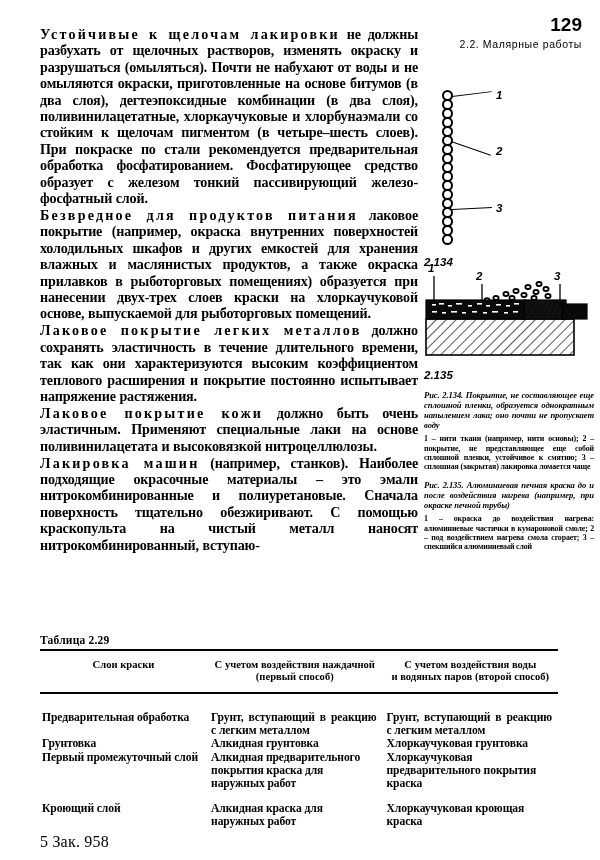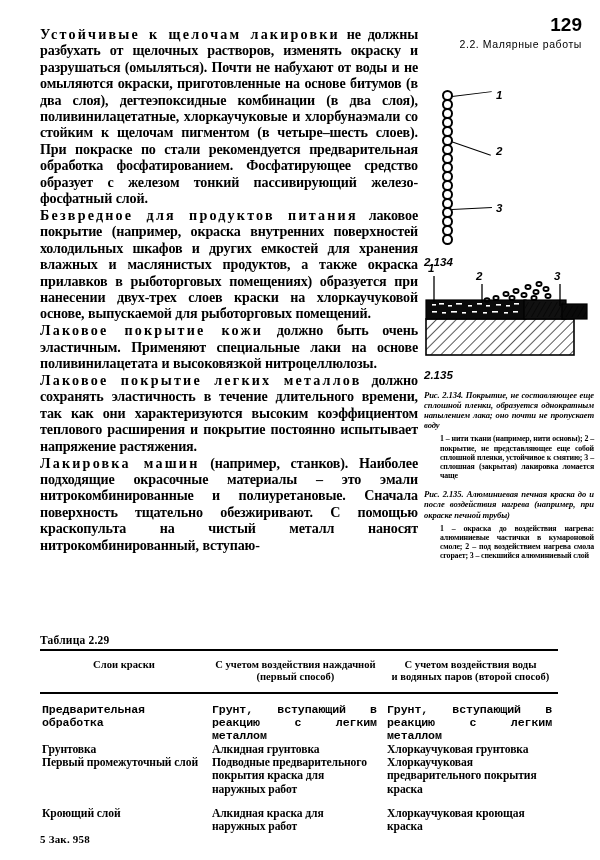--- a/index.html
+++ b/index.html
@@ -136,21 +136,20 @@
     margin-top: 3px;
     letter-spacing: -0.1px;
   }
   .figkey {
     font-size: 7.9px;
     line-height: 9.2px;
     text-align: justify;
     font-weight: bold;
     margin-top: 4px;
     letter-spacing: -0.15px;
-    margin-left: 16px;
   }
 
   
   .tablewrap {
     position: absolute;
     left: 40px;
     top: 634px;
     width: 518px;
   }
   .table-title {
@@ -167,21 +166,21 @@
   }
   table.t229 thead th {
     font-weight: bold;
     font-size: 10.6px;
     line-height: 12.4px;
     text-align: center;
     padding: 8px 4px 7px 4px;
     vertical-align: top;
   }
   table.t229 thead tr th { border-top: 2.2px solid #000; }
-  table.t229 tbody tr.first td { padding-top: 9px; font-family: Liberation Mono, monospace; }
+  table.t229 tbody tr.first td { padding-top: 17px; }
   table.t229 tbody td {
     vertical-align: top;
     font-size: 11.6px;
     line-height: 13.3px;
     padding: 0px 6px 0px 0px;
     font-weight: 600;
     letter-spacing: -0.1px;
   }
   table.t229 td.c1 { width: 168px; padding-left: 2px; }
   table.t229 td.c2 { width: 175px; padding-left: 4px; }
@@ -189,38 +188,38 @@
   table.t229 th.c1 { width: 168px; }
   table.t229 th.c2 { width: 175px; }
   table.t229 th.c3 { width: 175px; }
   .hdr-rule td { border-bottom: 2.2px solid #000; height: 1px; padding:0; }
   .justif { text-align: justify; }
 
   .colophon {
     position: absolute;
     left: 40px;
     top: 833px;
-    font-size: 11px;
-    font-weight: 700;
+    font-size: 16px;
+    font-weight: 400;
     letter-spacing: 0.2px;
   }
 </style>
 </head>
 <body>
 
 <div class="page">
 
   <div class="page-number">129</div>
   <div class="running-head">2.2. Малярные работы</div>
 
   <div class="maincol">
     <p><span class="lead">Устойчивые к щелочам лакировки</span><span> не должны разбухать от щелочных растворов, изменять окраску и разрушаться (омыляться). Почти не набухают от воды и не омыляются окраски, приготовленные на основе битумов (в два слоя), дегтеэпоксидные комбинации (в два слоя), поливинилацетатные, хлоркаучуковые и хлорбунаэмали со стойким к щелочам пигментом (в четыре–шесть слоев). При покраске по стали рекомендуется предварительная обработка фосфатированием. Фосфатирующее средство образует с железом тонкий пассивирующий железо-фосфатный слой.</span></p>
     <p><span class="lead">Безвредное для продуктов питания</span><span> лаковое покрытие (например, окраска внутренних поверхностей холодильных шкафов и других емкостей для хранения влажных и маслянистых продуктов, а также окраска прилавков в рыботорговых помещениях) образуется при нанесении двух-трех слоев краски на хлоркаучуковой основе, выпускаемой для рыботорговых помещений.</span></p>
+    <p><span class="lead">Лаковое покрытие легких металлов</span><span> должно сохранять эластичность в течение длительного времени, так как они характеризуются высоким коэффициентом теплового расширения и покрытие постоянно испытывает напряжение растяжения.</span></p>
     <p><span class="lead">Лаковое покрытие кожи</span><span> должно быть очень эластичным. Применяют специальные лаки на основе поливинилацетата и высоковязкой нитроцеллюлозы.</span></p>
-    <p><span class="lead">Лаковое покрытие легких металлов</span><span> должно сохранять эластичность в течение длительного времени, так как они характеризуются высоким коэффициентом теплового расширения и покрытие постоянно испытывает напряжение растяжения.</span></p>
     <p><span class="lead">Лакировка машин</span><span> (например, станков). Наиболее подходящие окрасочные материалы – это эмали нитрокомбинированные и полиуретановые. Сначала поверхность тщательно обезжиривают. С помощью краскопульта на чистый металл наносят нитрокомбинированный, вступаю-</span></p>
   </div>
 
   <div class="figcol">
 
     <div class="fig134">
       <div class="chain" id="chain">
           <div class="bead" style="top: 0px;"></div>
           <div class="bead" style="top: 9px;"></div>
           <div class="bead" style="top: 18px;"></div>
@@ -351,21 +350,21 @@
           <td class="c2 justif">Грунт, вступающий в реакцию с легким металлом</td>
           <td class="c3 justif">Грунт, вступающий в реакцию с легким металлом</td>
         </tr>
         <tr>
           <td class="c1">Грунтовка</td>
           <td class="c2">Алкидная грунтовка</td>
           <td class="c3">Хлоркаучуковая грунтовка</td>
         </tr>
         <tr>
           <td class="c1">Первый промежуточный слой</td>
-          <td class="c2">Подводные предварительного покрытия краска для наружных работ</td>
+          <td class="c2">Алкидная предварительного покрытия краска для наружных работ</td>
           <td class="c3">Хлоркаучуковая предварительного покрытия краска</td>
         </tr>
         <tr>
           <td class="c1" style="padding-top:11px;">Кроющий слой</td>
           <td class="c2" style="padding-top:11px;">Алкидная краска для наружных работ</td>
           <td class="c3" style="padding-top:11px;">Хлоркаучуковая кроющая краска</td>
         </tr>
 
       </tbody>
     </table>

